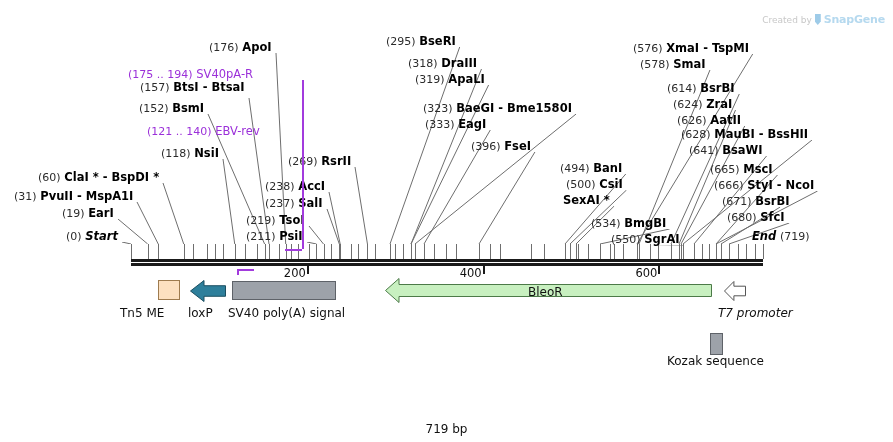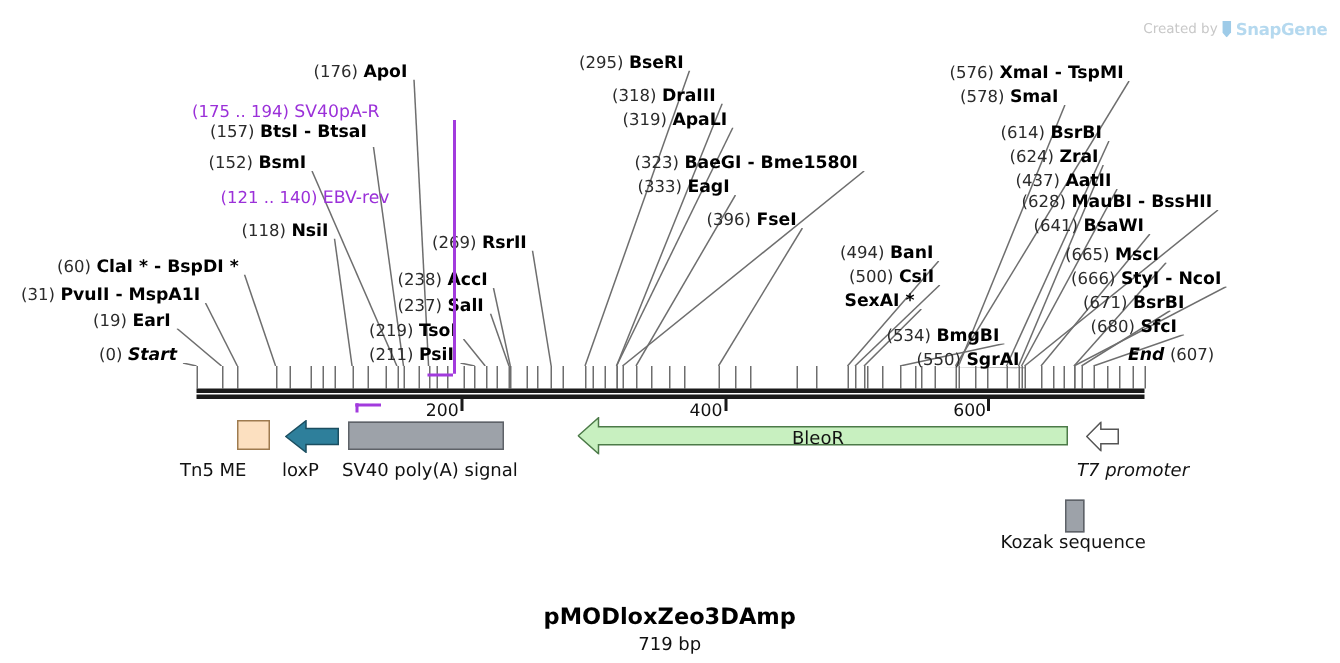--- a/index.html
+++ b/index.html
@@ -284,29 +284,29 @@
       <div class="enz" style="left: 471px; top: 140px;"><span class="pos">(396)</span> <span class="nm">FseI</span></div>
       <div class="enz" style="left: 560px; top: 162px;"><span class="pos">(494)</span> <span class="nm">BanI</span></div>
       <div class="enz" style="left: 566px; top: 178px;"><span class="pos">(500)</span> <span class="nm">CsiI</span></div>
       <div class="enz" style="left: 563px; top: 194px;"><span class="nm">SexAI *</span></div>
       <div class="enz" style="left: 591px; top: 217px;"><span class="pos">(534)</span> <span class="nm">BmgBI</span></div>
       <div class="enz" style="left: 611px; top: 233px;"><span class="pos">(550)</span> <span class="nm">SgrAI</span></div>
       <div class="enz" style="left: 633px; top: 42px;"><span class="pos">(576)</span> <span class="nm">XmaI  - TspMI</span></div>
       <div class="enz" style="left: 640px; top: 58px;"><span class="pos">(578)</span> <span class="nm">SmaI</span></div>
       <div class="enz" style="left: 667px; top: 82px;"><span class="pos">(614)</span> <span class="nm">BsrBI</span></div>
       <div class="enz" style="left: 673px; top: 98px;"><span class="pos">(624)</span> <span class="nm">ZraI</span></div>
-      <div class="enz" style="left: 677px; top: 114px;"><span class="pos">(437)</span> <span class="nm">AatII</span></div>
+      <div class="enz" style="left: 677px; top: 114px;"><span class="pos">(626)</span> <span class="nm">AatII</span></div>
       <div class="enz" style="left: 681px; top: 128px;"><span class="pos">(628)</span> <span class="nm">MauBI - BssHII</span></div>
       <div class="enz" style="left: 689px; top: 144px;"><span class="pos">(641)</span> <span class="nm">BsaWI</span></div>
       <div class="enz" style="left: 710px; top: 163px;"><span class="pos">(665)</span> <span class="nm">MscI</span></div>
       <div class="enz" style="left: 714px; top: 179px;"><span class="pos">(666)</span> <span class="nm">StyI  - NcoI</span></div>
       <div class="enz" style="left: 722px; top: 195px;"><span class="pos">(671)</span> <span class="nm">BsrBI</span></div>
       <div class="enz" style="left: 727px; top: 211px;"><span class="pos">(680)</span> <span class="nm">SfcI</span></div>
       <div class="enz term" style="top: 230px; left: 66px;"><span class="pos">(0)</span> <span class="nm">Start</span></div>
-      <div class="enz term" style="top: 230px; left: 752px;"><span class="nm">End</span> <span class="pos">(607)</span></div>
+      <div class="enz term" style="top: 230px; left: 752px;"><span class="nm">End</span> <span class="pos">(719)</span></div>
     </div>
   <div id="layer-primers">
       <div class="enz purple" style="left: 128px; top: 68px;"><span class="pos">(175 .. 194)</span> <span class="nm">SV40pA-R</span></div>
       <div class="primer">
         <i style="left:284.8247566063977px;top:249px;width:16.700973574408977px;height:2px;"></i>
         <i style="left:301.5257301808067px;top:80px;width:2px;height:169px;"></i>
         <i style="left: 301.526px; top: 82px; width: 2px; height: 167px;"></i>
       </div>
       <div class="enz purple" style="left: 124px; top: 125px; margin-left: 23px;"><span class="pos">(121 .. 140)</span> <span class="nm">EBV-rev</span></div>
       <div class="primer">
@@ -345,15 +345,14 @@
       </div>
       <div style="position: absolute; left: 710px; top: 333px; width: 13px; height: 22px; background: rgb(157, 162, 169); border: 1px solid rgb(94, 98, 104); box-sizing: border-box;"></div>
       <div class="featlabel" style="left: 120px; top: 306px;">Tn5 ME</div>
       <div class="featlabel" style="left: 188px; top: 306px;">loxP</div>
       <div class="featlabel" style="left: 228px; top: 306px;">SV40 poly(A) signal</div>
       <div class="featlabel" style="left: 528px; top: 285px;">BleoR</div>
       <div class="featlabel" style="left: 718px; top: 306px; font-style: italic;">T7 promoter</div>
       <div class="featlabel" style="left: 667px; top: 354px;">Kozak sequence</div>
     </div>
 
-  <div class="title" style="top:402px;">pMODloxZeo3DAmp</div>
   <div class="subtitle" style="top:422px;">719 bp</div>
 </div>
 
 </body></html>

